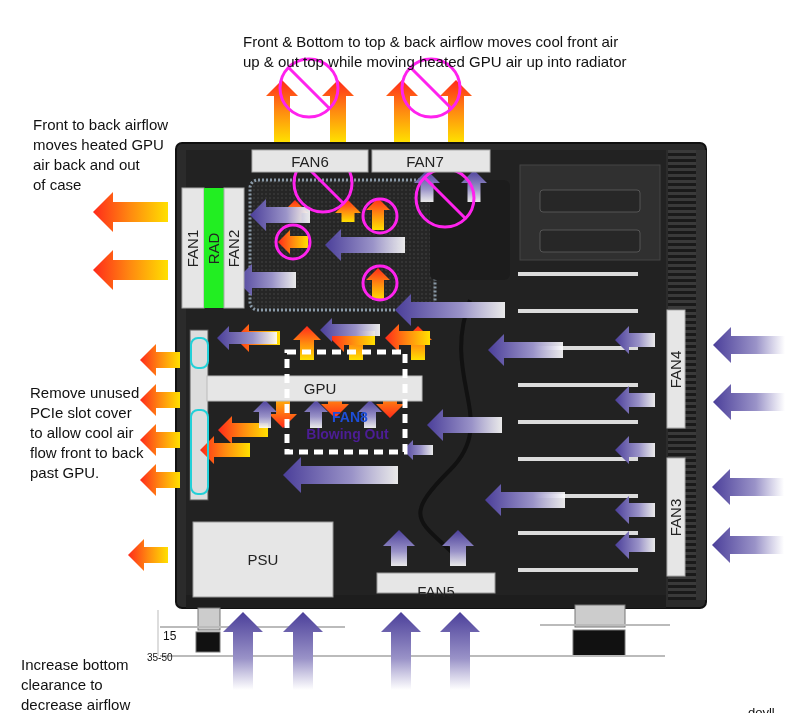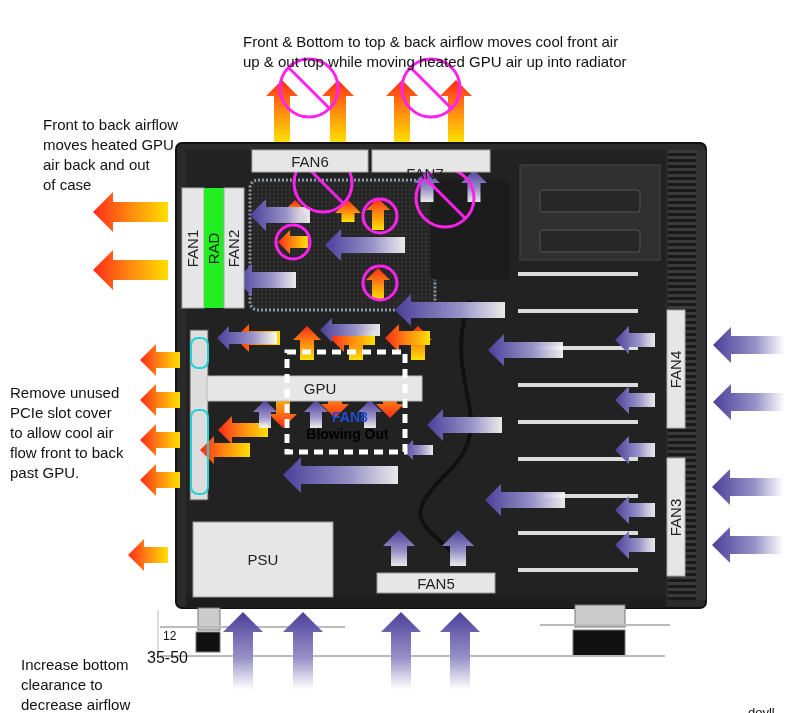--- a/index.html
+++ b/index.html
@@ -186,51 +186,51 @@
   <rect x="193" y="522" width="140" height="75" fill="#e6e6e6" stroke="#999"></rect>
 
   <rect x="377" y="573" width="118" height="20" fill="#e6e6e6" stroke="#999"></rect>
 
   <rect x="191" y="338" width="17" height="30" rx="7" fill="none" stroke="#22d0d8" stroke-width="2"></rect>
   <rect x="191" y="410" width="17" height="84" rx="7" fill="none" stroke="#22d0d8" stroke-width="2"></rect>
 </svg>
 
 <div class="txt" style="left:243px;top:17px;font-size:15px;">Front &amp; Bottom to top &amp; back airflow moves cool front air
 up &amp; out top while moving heated GPU air up into radiator</div>
-<div class="txt" style="left:43px;top:100px;">Front to back airflow
+<div class="txt" style="left:33px;top:100px;">Front to back airflow
 moves heated GPU
 air back and out
 of case</div>
-<div class="txt" style="left:10px;top:368px;">Remove unused
+<div class="txt" style="left:30px;top:368px;">Remove unused
 PCIe slot cover
 to allow cool air
 flow front to back
  past GPU.</div>
 <div class="txt" style="left:21px;top:640px;">Increase bottom
 clearance to
 decrease airflow
 resistance to bottom intakes</div>
-<div class="txt" style="left:163px;top:611px;font-size:12px;">12</div>
-<div class="txt" style="left:147px;top:633px;font-size:16px;text-align:center;">35-50</div>
+<div class="txt" style="left:163px;top:611px;font-size:12px;">15</div>
+<div class="txt" style="left:147px;top:633px;font-size:10px;text-align:center;">35-50</div>
 <div class="txt" style="left:748px;top:688px;font-size:13px;text-decoration:underline;">doyll</div>
 
 <div class="label-box vert" style="left:182px;top:188px;width:22px;height:120px;background:transparent;border:none;">
     <span>FAN1</span>
   </div>
 <div class="label-box vert" style="left:204px;top:188px;width:20px;height:120px;background:transparent;border:none;">
     <span>RAD</span>
   </div>
 <div class="label-box vert" style="left:224px;top:188px;width:20px;height:120px;background:transparent;border:none;">
     <span>FAN2</span>
   </div>
 <div class="label-box" style="left:252px;top:150px;width:116px;height:22px;background:transparent;border:none;">FAN6</div>
-<div class="label-box" style="left:372px;top:150px;width:106px;height:22px;background:transparent;border:none;margin-top:12px;">FAN7</div>
+<div class="label-box" style="left:372px;top:150px;width:106px;height:22px;background:transparent;border:none;">FAN7</div>
 <div class="label-box vert" style="left:667px;top:310px;width:18px;height:118px;background:transparent;border:none;">
     <span>FAN4</span>
   </div>
 <div class="label-box vert" style="left:667px;top:458px;width:18px;height:118px;background:transparent;border:none;">
     <span>FAN3</span>
   </div>
 <div class="label-box" style="left:290px;top:376px;width:60px;height:25px;background:transparent;border:none;text-align:right;">GPU</div>
 <div class="label-box" style="left:300px;top:410px;width:100px;height:14px;background:transparent;border:none;color:#1d4ed8;font-weight:bold;font-size:14px;">FAN8</div>
-<div class="label-box" style="left:290px;top:426px;width:115px;height:16px;background:transparent;border:none;color:#000000;font-weight:bold;font-size:14px;">Blowing Out</div>
+<div class="label-box" style="left:290px;top:426px;width:115px;height:16px;background:transparent;border:none;color:#4c1d95;font-weight:bold;font-size:14px;">Blowing Out</div>
 <div class="label-box" style="left:193px;top:522px;width:140px;height:75px;background:transparent;border:none;text-align:right;">PSU</div>
-<div class="label-box" style="left:377px;top:573px;width:118px;height:20px;background:transparent;border:none;">FAN5</div>
+<div class="label-box" style="left:377px;top:573px;width:118px;height:36px;background:transparent;border:none;">FAN5</div>
 
 </body></html>

